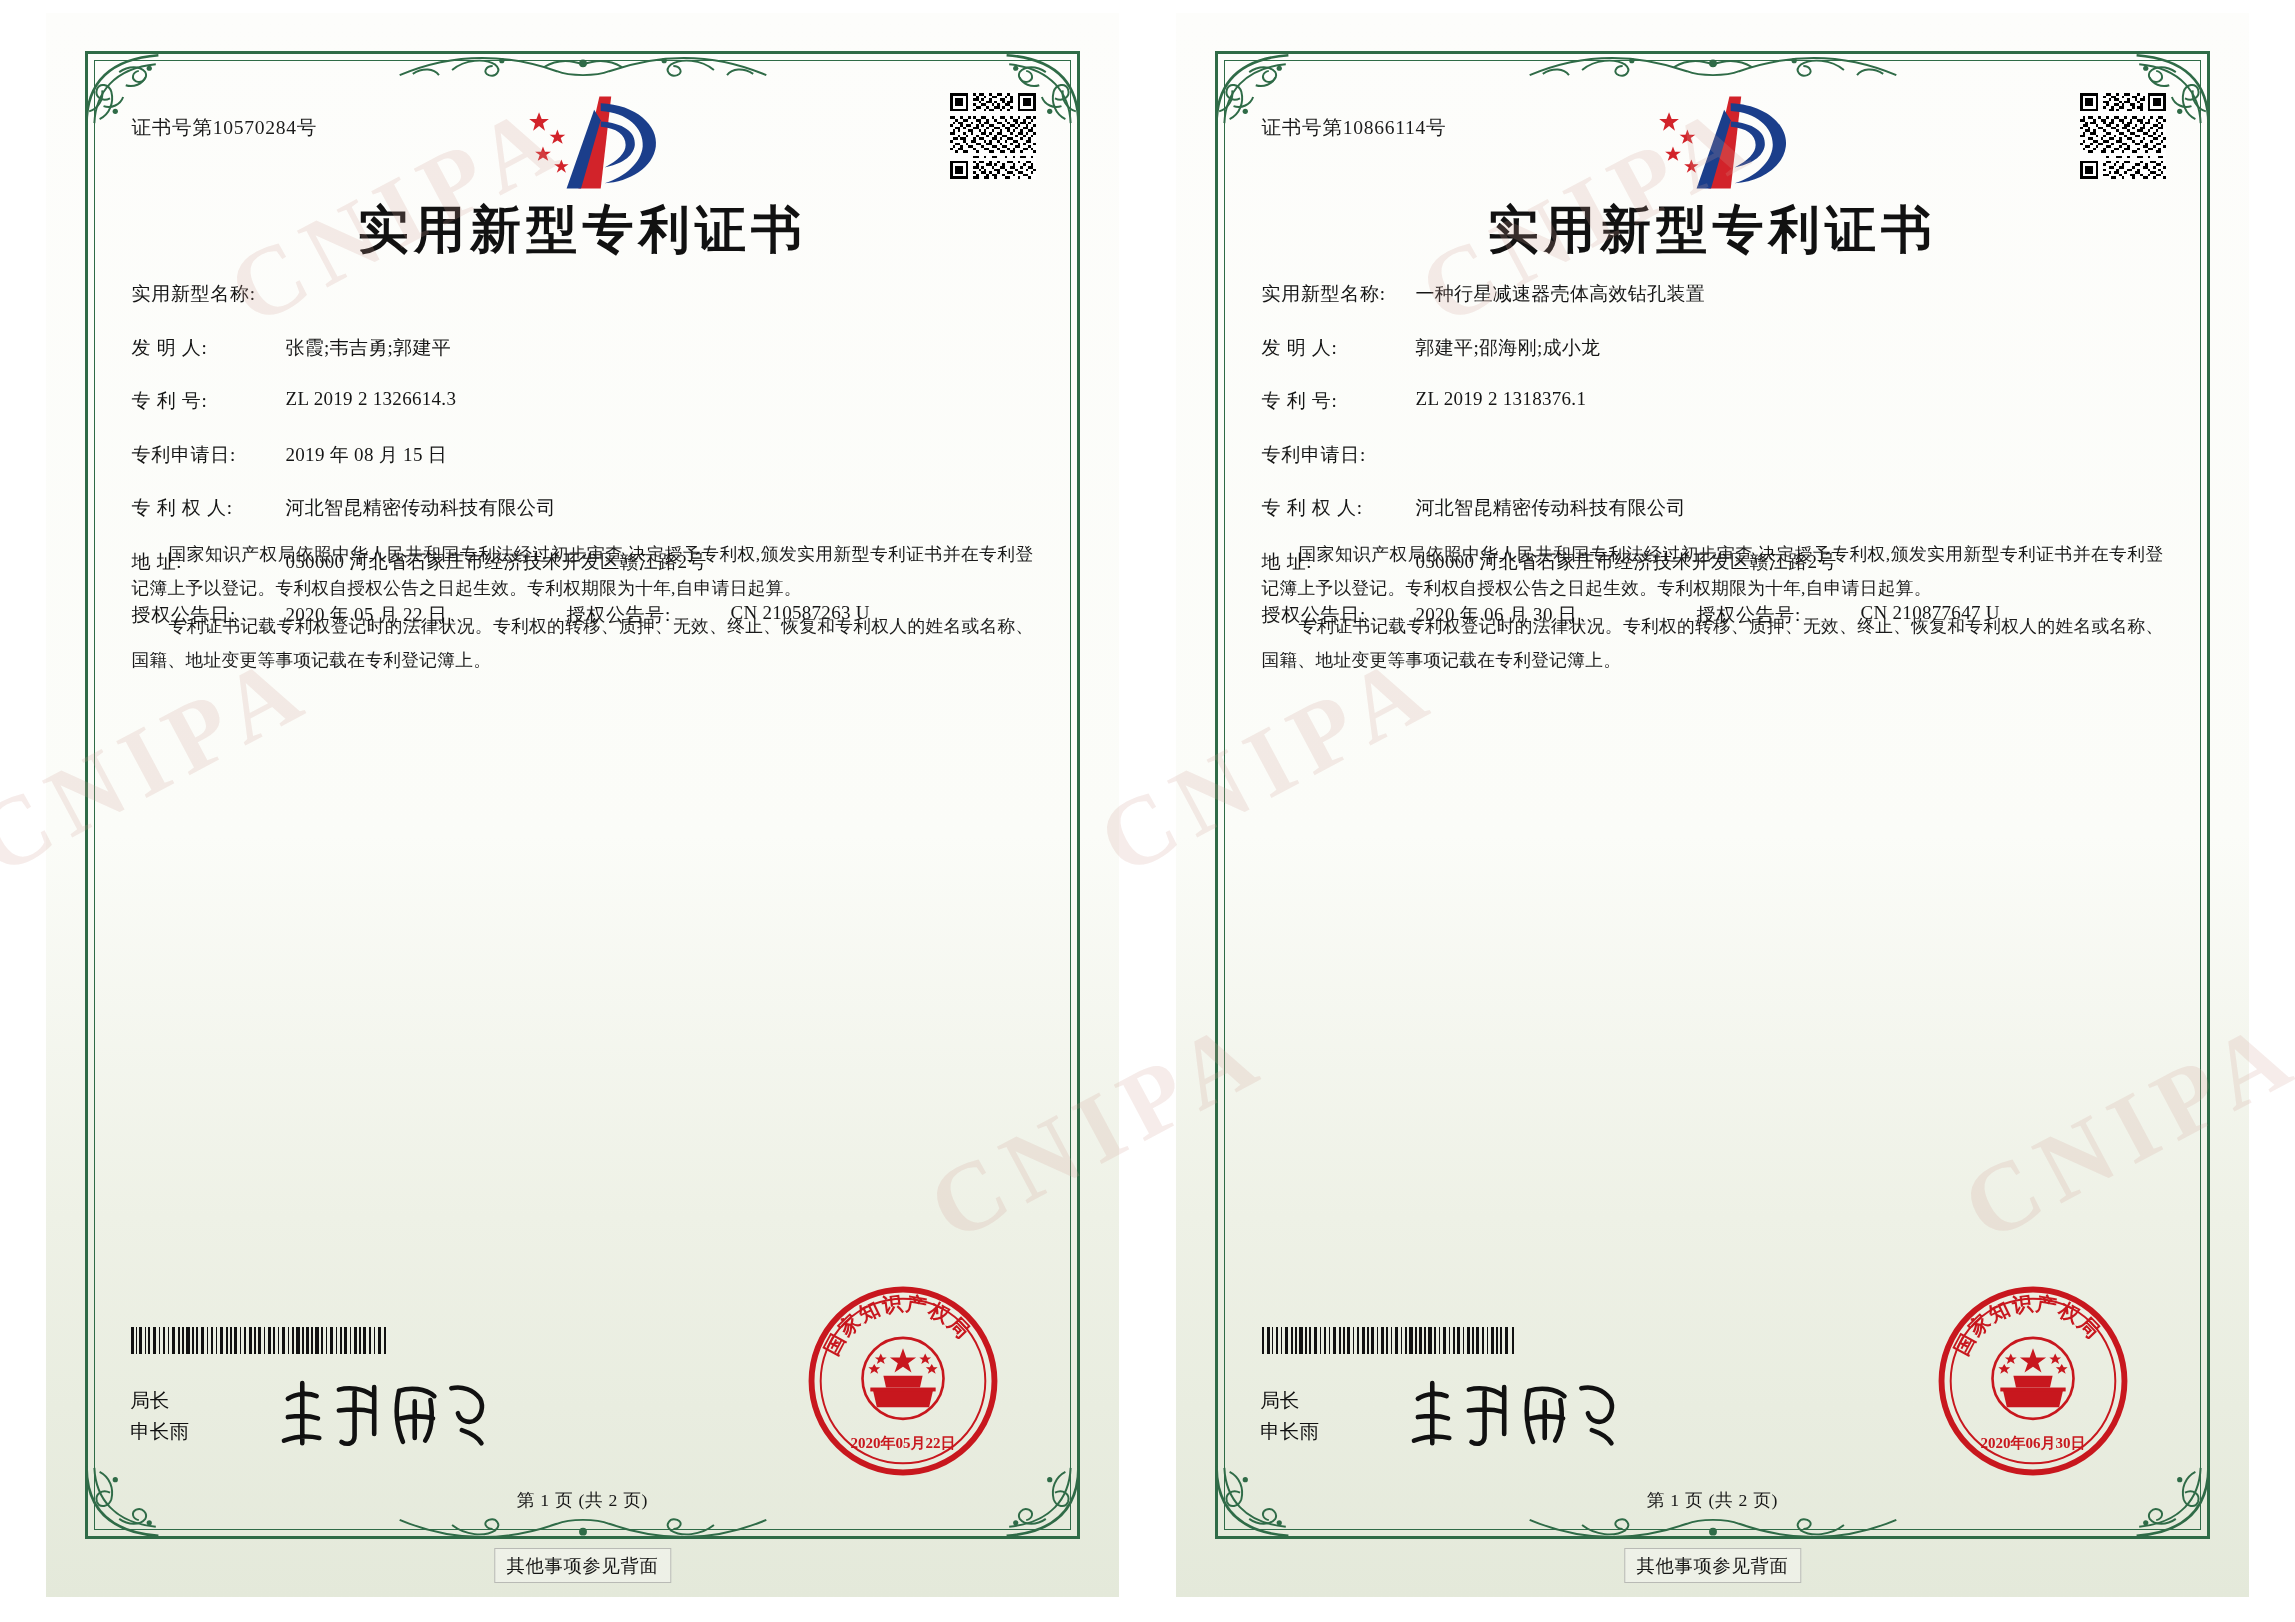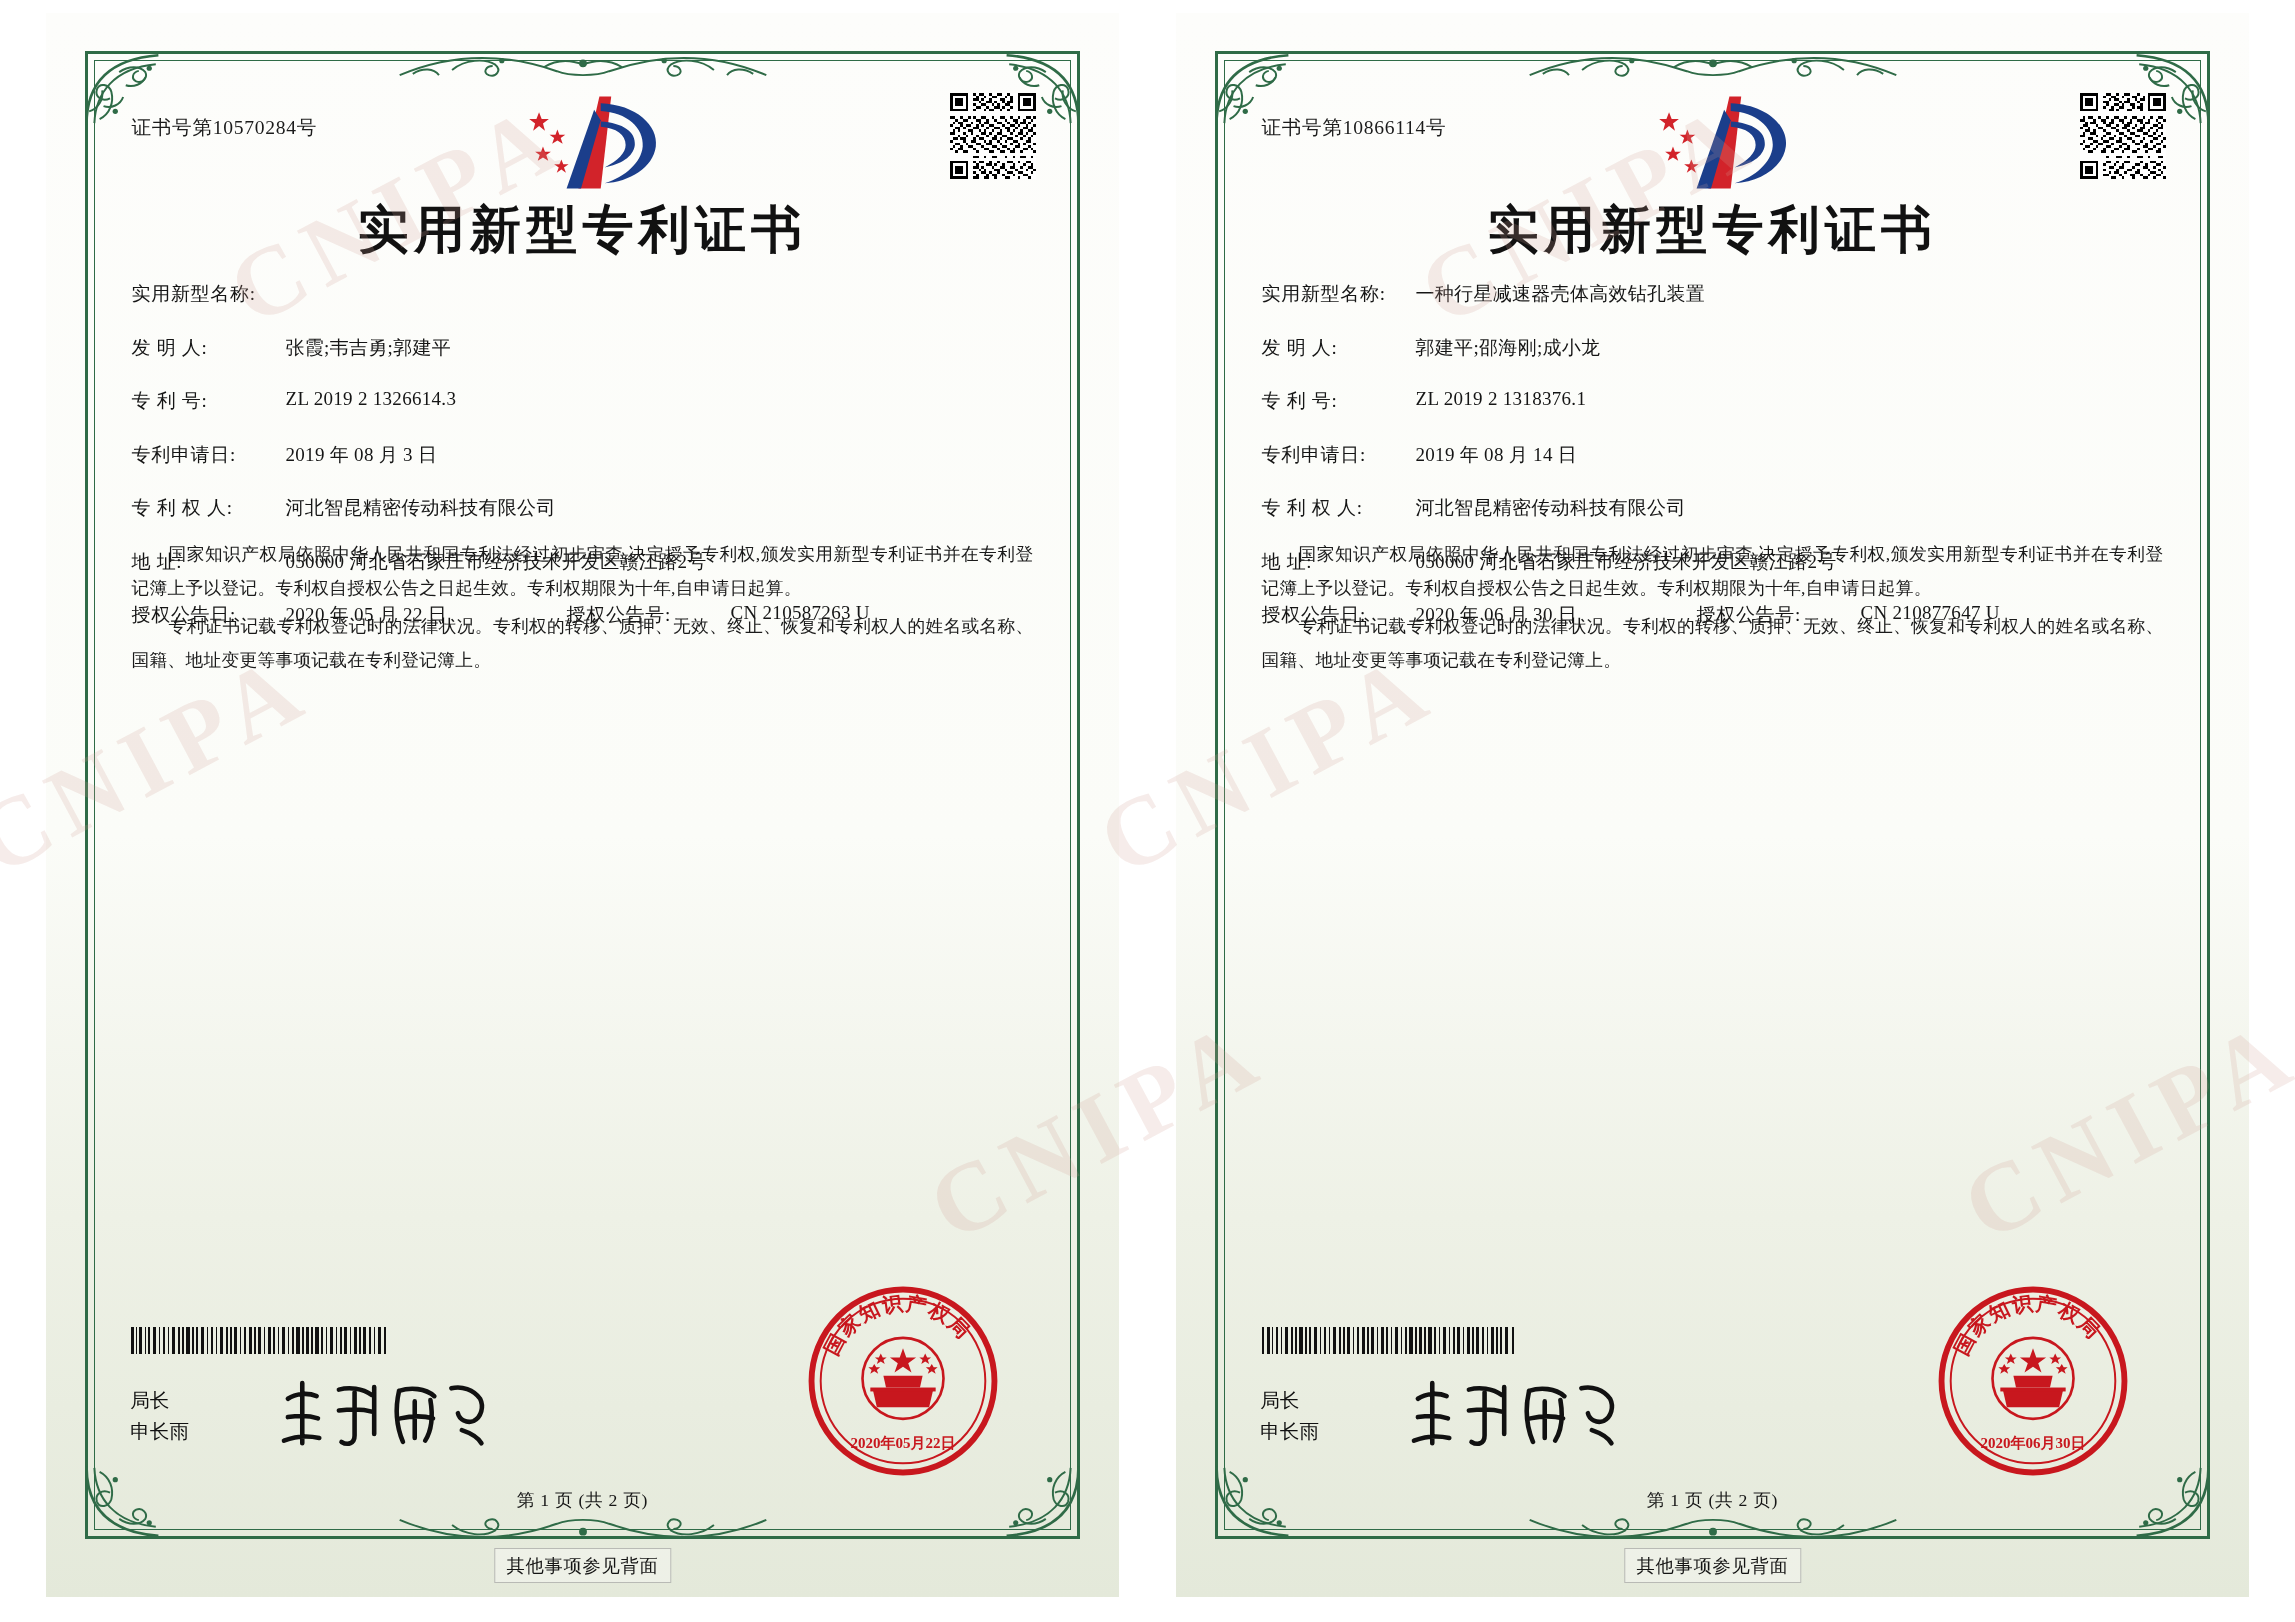--- a/index.html
+++ b/index.html
@@ -618,21 +618,21 @@
         <div class="field-row">
           <div class="field-label">发 明 人:</div>
           <div class="field-value">张霞;韦吉勇;郭建平</div>
         </div>
         <div class="field-row">
           <div class="field-label">专 利 号:</div>
           <div class="field-value">ZL 2019 2 1326614.3</div>
         </div>
         <div class="field-row">
           <div class="field-label">专利申请日:</div>
-          <div class="field-value">2019 年 08 月 3 日</div>
+          <div class="field-value">2019 年 08 月 15 日</div>
         </div>
         <div class="field-row">
           <div class="field-label">专 利 权 人:</div>
           <div class="field-value">河北智昆精密传动科技有限公司</div>
         </div>
         <div class="field-row">
           <div class="field-label">地 址:</div>
           <div class="field-value">050000 河北省石家庄市经济技术开发区赣江路2号</div>
         </div>
         <div class="field-row pair">
@@ -1077,21 +1077,20 @@
         <div class="field-row">
           <div class="field-label">发 明 人:</div>
           <div class="field-value">郭建平;邵海刚;成小龙</div>
         </div>
         <div class="field-row">
           <div class="field-label">专 利 号:</div>
           <div class="field-value">ZL 2019 2 1318376.1</div>
         </div>
         <div class="field-row">
           <div class="field-label">专利申请日:</div>
-          <div class="field-value">2019 年 08 月 14 日</div>
         </div>
         <div class="field-row">
           <div class="field-label">专 利 权 人:</div>
           <div class="field-value">河北智昆精密传动科技有限公司</div>
         </div>
         <div class="field-row">
           <div class="field-label">地 址:</div>
           <div class="field-value">050000 河北省石家庄市经济技术开发区赣江路2号</div>
         </div>
         <div class="field-row pair">

